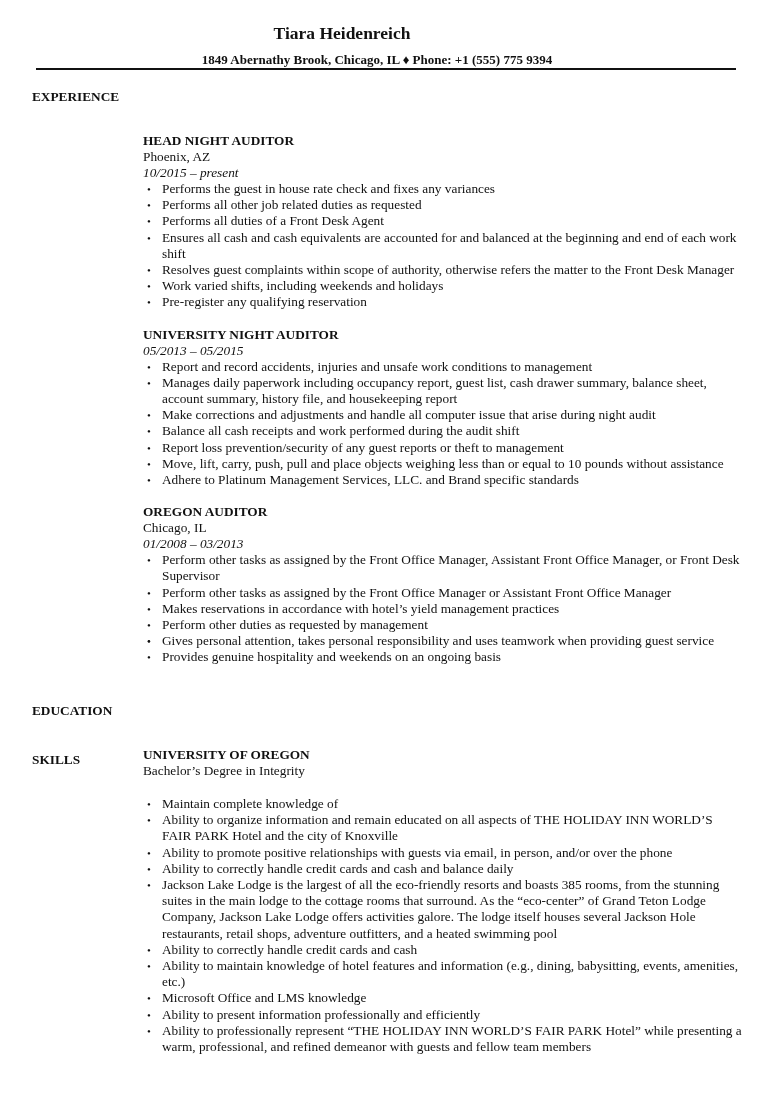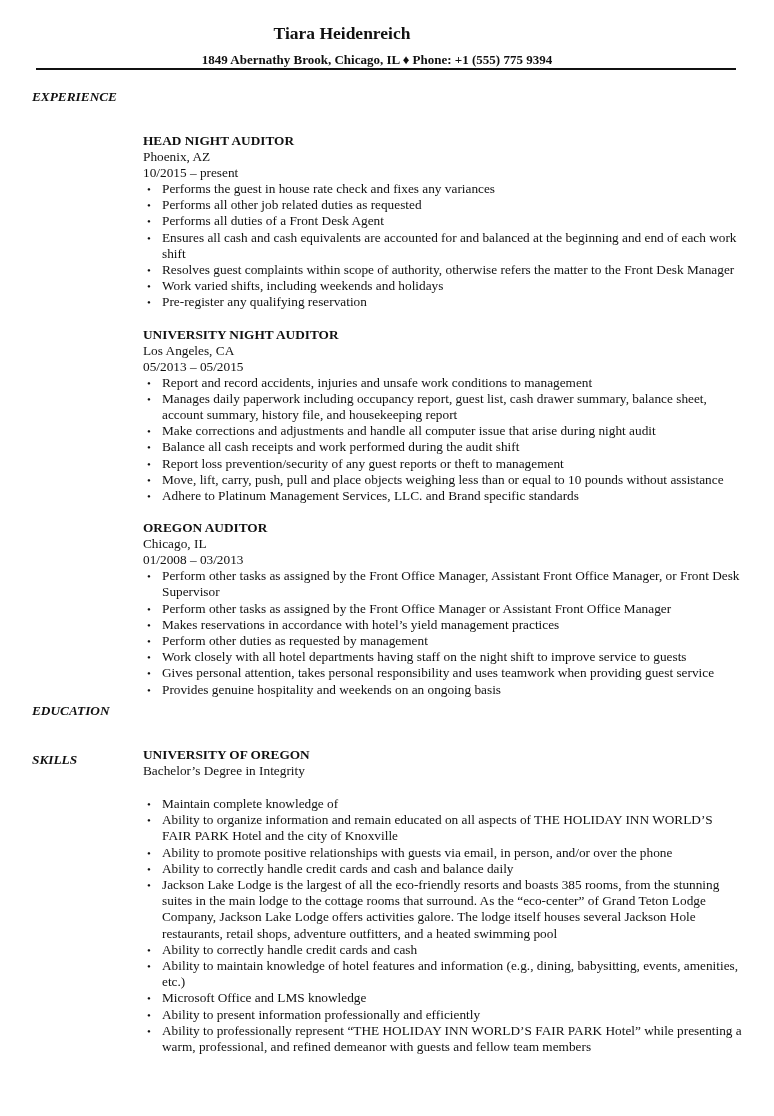--- a/index.html
+++ b/index.html
@@ -17,27 +17,27 @@
     position: absolute; top: 52px; left: 0; width: 754px; text-align: center;
     font-size: 13px; font-weight: bold; line-height: 16px;
   }
   .rule {
     position: absolute; top: 68px; left: 36px; width: 700px; height: 2px;
     background: #111111;
   }
   .section { position: absolute; left: 0; width: 774px; }
   .section-label {
     position: absolute; left: 32px; top: 0; font-weight: bold;
-    font-size: 13.3px; line-height: 16px; font-style: italic;
+    font-size: 13.3px; line-height: 16px;
   }
   .content { position: absolute; left: 143px; top: 0; width: 600px; margin-top: 44px; }
   .job { margin-bottom: 16px; }
   .job-title { font-weight: bold; font-size: 13.3px; line-height: 16px; }
   .job-loc { font-weight: normal; line-height: 16px; }
-  .job-dates { line-height: 16px; }
+  .job-dates { line-height: 16px; font-style: italic; }
   ul { margin: 0; padding: 0; list-style: none; }
   li {
     position: relative; padding-left: 19px; line-height: 16.2px; width: 580px;
   }
   li .bullet {
     position: absolute; left: 4px; top: 0; font-size: 11px;
   }
   .edu-school { font-weight: bold; line-height: 16px; }
   .edu-degree { font-weight: normal; line-height: 16px; }
 </style>
@@ -62,42 +62,41 @@
           <li><span class="bullet">•</span><span>Performs all other job related duties as requested</span></li>
           <li><span class="bullet">•</span><span>Performs all duties of a Front Desk Agent</span></li>
           <li><span class="bullet">•</span><span>Ensures all cash and cash equivalents are accounted for and balanced at the beginning and end of each work shift</span></li>
           <li><span class="bullet">•</span><span>Resolves guest complaints within scope of authority, otherwise refers the matter to the Front Desk Manager</span></li>
           <li><span class="bullet">•</span><span>Work varied shifts, including weekends and holidays</span></li>
           <li><span class="bullet">•</span><span>Pre-register any qualifying reservation</span></li>
         </ul>
       </div>
       <div class="job">
         <div class="job-title">UNIVERSITY NIGHT AUDITOR</div>
-        <div class="job-loc">Los Angeles, CA</div>
         <div class="job-dates">05/2013 – 05/2015</div>
         <ul>
           <li><span class="bullet">•</span><span>Report and record accidents, injuries and unsafe work conditions to management</span></li>
           <li><span class="bullet">•</span><span>Manages daily paperwork including occupancy report, guest list, cash drawer summary, balance sheet, account summary, history file, and housekeeping report</span></li>
           <li><span class="bullet">•</span><span>Make corrections and adjustments and handle all computer issue that arise during night audit</span></li>
           <li><span class="bullet">•</span><span>Balance all cash receipts and work performed during the audit shift</span></li>
           <li><span class="bullet">•</span><span>Report loss prevention/security of any guest reports or theft to management</span></li>
           <li><span class="bullet">•</span><span>Move, lift, carry, push, pull and place objects weighing less than or equal to 10 pounds without assistance</span></li>
           <li><span class="bullet">•</span><span>Adhere to Platinum Management Services, LLC. and Brand specific standards</span></li>
         </ul>
       </div>
       <div class="job">
         <div class="job-title">OREGON AUDITOR</div>
         <div class="job-loc">Chicago, IL</div>
         <div class="job-dates">01/2008 – 03/2013</div>
         <ul>
           <li><span class="bullet">•</span><span>Perform other tasks as assigned by the Front Office Manager, Assistant Front Office Manager, or Front Desk Supervisor</span></li>
           <li><span class="bullet">•</span><span>Perform other tasks as assigned by the Front Office Manager or Assistant Front Office Manager</span></li>
           <li><span class="bullet">•</span><span>Makes reservations in accordance with hotel’s yield management practices</span></li>
           <li><span class="bullet">•</span><span>Perform other duties as requested by management</span></li>
-          <li><span class="bullet">•</span><span>Work closely with all hotel departments having staff on the night shift to improve service to guests</span></li>
+          <li><span class="bullet">•</span></li>
           <li><span class="bullet">•</span><span>Gives personal attention, takes personal responsibility and uses teamwork when providing guest service</span></li>
           <li><span class="bullet">•</span><span>Provides genuine hospitality and weekends on an ongoing basis</span></li>
         </ul>
       </div>
     </div>
 </div>
 
 <div class="section" style="top:703px;">
   <div class="section-label">EDUCATION</div>
   <div class="content">

